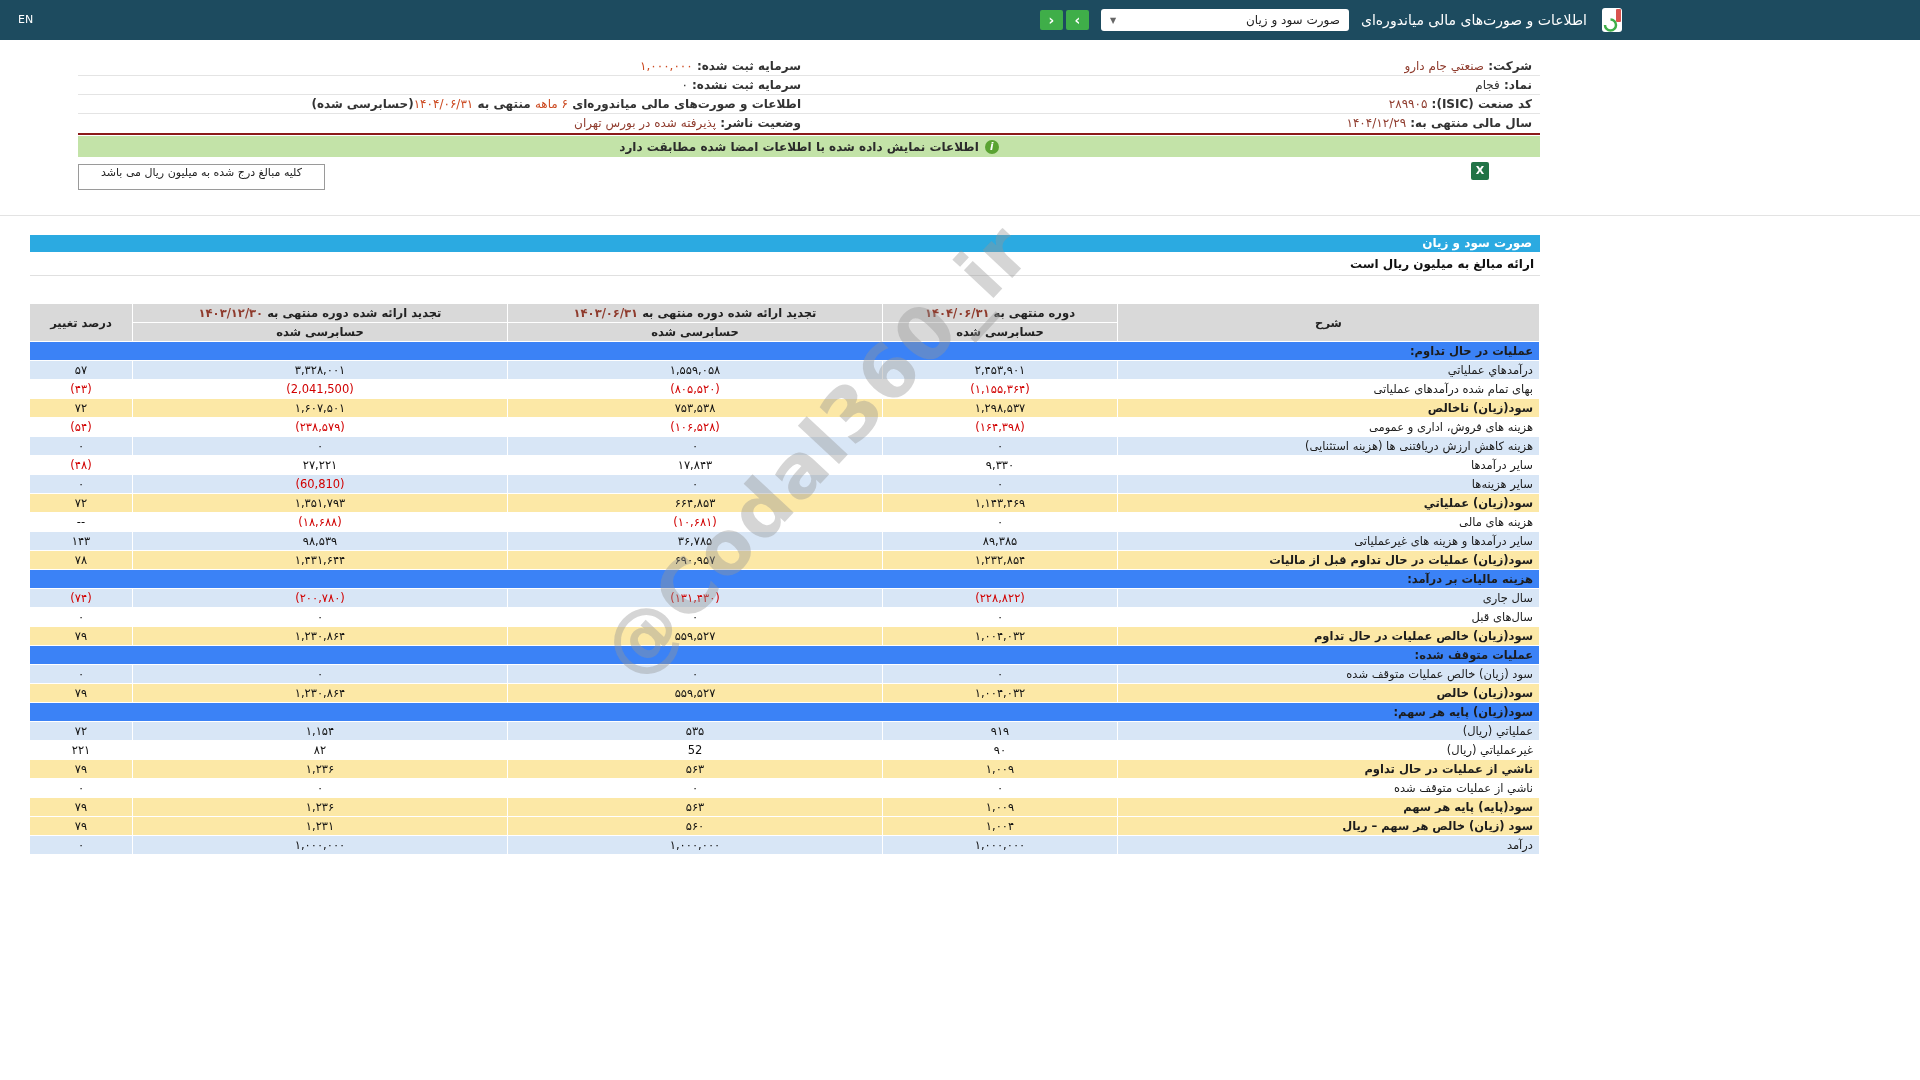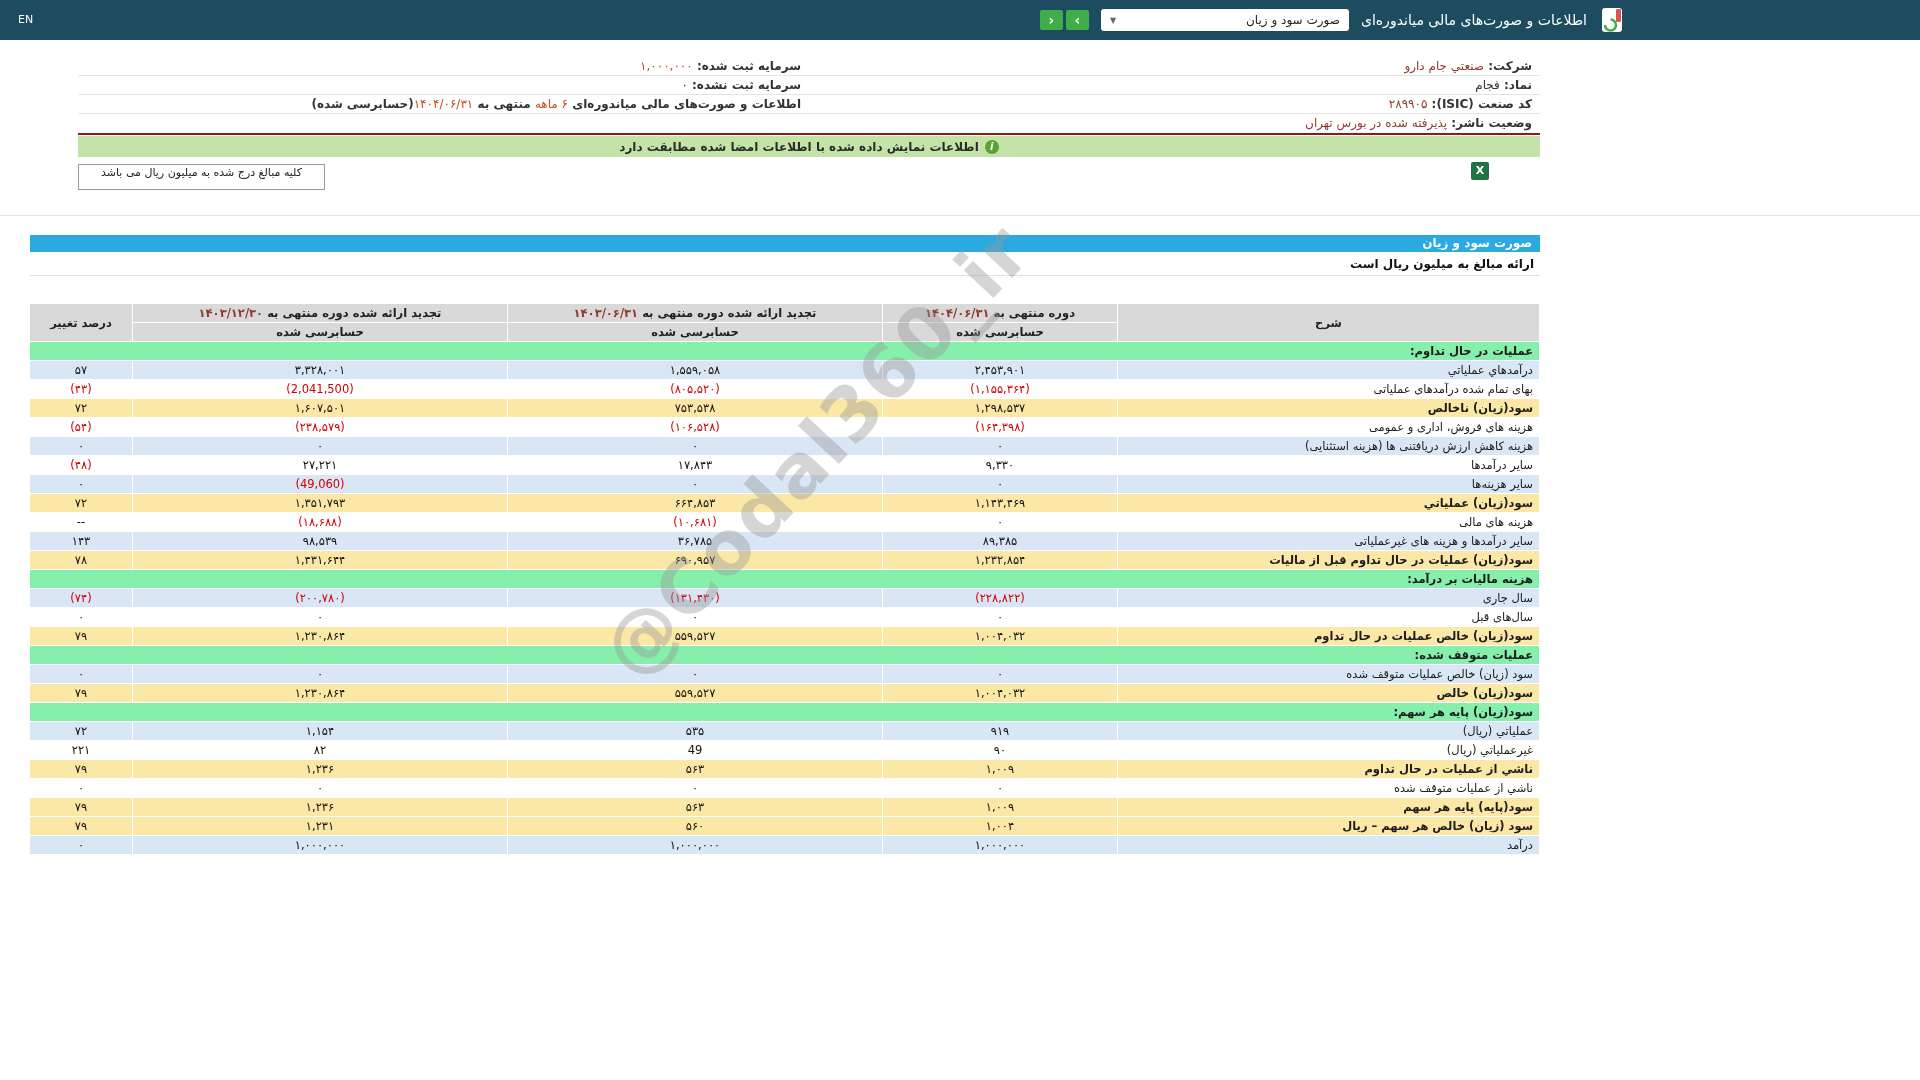--- a/index.html
+++ b/index.html
@@ -84,21 +84,21 @@
   th, td { border:1px solid #fff; height:19px; font-size:11.5px; padding:0 6px; overflow:hidden; white-space:nowrap; }
   thead th { background:#d9d9d9; font-weight:bold; text-align:center; color:#222; }
   .hdr-date { color:#8f3b2d; }
   td.cell-label { text-align:right; color:#1c1c1c; }
   td.cell-num { text-align:center; color:#111; direction:ltr; }
   td.neg { color:#d10000; }
   tr.row-blue  td { background:#d8e6f6;margin-left:16px; }
   tr.row-white td { background:#ffffff; }
   tr.row-yellow td { background:#fce8a6; }
   tr.row-yellow td.cell-label { font-weight:bold; }
-  tr.row-section td { background:#86efac; font-weight:bold; color:#1c1c1c; }
+  tr.row-section td { background:#3b82f6; font-weight:bold; color:#1c1c1c; }
 
   .watermark {
     position:absolute; left:585px; top:635px; transform:rotate(-47deg);
     transform-origin:0 0; font-size:74px; font-weight:bold; letter-spacing:2px;
     color:rgba(150,150,150,0.40); pointer-events:none; z-index:5; direction:ltr;
     white-space:nowrap;
   }
 </style>
 </head>
 <body>
@@ -130,20 +130,21 @@
     </div>
     <div class="ci-row">
       <div class="ci-cell"><span class="p-label">نماد: </span><span class="p-dark">فجام</span></div>
       <div class="ci-cell"><span class="p-label">سرمایه ثبت نشده: </span><span class="p-dark">۰</span></div>
     </div>
     <div class="ci-row">
       <div class="ci-cell"><span class="p-label">کد صنعت (ISIC): </span><span class="p-maroon">۲۸۹۹۰۵</span></div>
       <div class="ci-cell"><span class="p-label">اطلاعات و صورت‌های مالی میاندوره‌ای </span><span class="p-orange">۶ ماهه</span><span class="p-label"> منتهی به </span><span class="p-orange">۱۴۰۴/۰۶/۳۱</span><span class="p-label">(حسابرسی شده)</span></div>
     </div>
     <div class="ci-row">
+      <div class="ci-cell"><span class="p-label">سال مالی منتهی به: </span><span class="p-maroon">۱۴۰۴/۱۲/۲۹</span></div>
       <div class="ci-cell"><span class="p-label">وضعیت ناشر: </span><span class="p-maroon">پذیرفته شده در بورس تهران</span></div>
     </div>
   </div>
 
 <div class="alert-bar">
   <span class="info-dot">i</span>
   <span>اطلاعات نمایش داده شده با اطلاعات امضا شده مطابقت دارد</span>
 </div>
 
 <div class="excel-btn">X</div>
@@ -219,21 +220,21 @@
           <td class="cell-label">سایر درآمدها</td>
           <td class="cell-num">۹,۳۳۰</td>
           <td class="cell-num">۱۷,۸۴۳</td>
           <td class="cell-num">۲۷,۲۲۱</td>
           <td class="cell-num neg">(۴۸)</td>
         </tr>
         <tr class="row-blue">
           <td class="cell-label">سایر هزینه‌ها</td>
           <td class="cell-num">۰</td>
           <td class="cell-num">۰</td>
-          <td class="cell-num neg">(49,060)</td>
+          <td class="cell-num neg">(60,810)</td>
           <td class="cell-num">۰</td>
         </tr>
         <tr class="row-yellow">
           <td class="cell-label">سود(زیان) عملیاتي</td>
           <td class="cell-num">۱,۱۴۳,۴۶۹</td>
           <td class="cell-num">۶۶۴,۸۵۳</td>
           <td class="cell-num">۱,۳۵۱,۷۹۳</td>
           <td class="cell-num">۷۲</td>
         </tr>
         <tr class="row-white">
@@ -304,21 +305,21 @@
         <tr class="row-blue">
           <td class="cell-label">عملیاتي (ریال)</td>
           <td class="cell-num">۹۱۹</td>
           <td class="cell-num">۵۳۵</td>
           <td class="cell-num">۱,۱۵۴</td>
           <td class="cell-num">۷۲</td>
         </tr>
         <tr class="row-white">
           <td class="cell-label">غیرعملیاتي (ریال)</td>
           <td class="cell-num">۹۰</td>
-          <td class="cell-num">49</td>
+          <td class="cell-num">52</td>
           <td class="cell-num">۸۲</td>
           <td class="cell-num">۲۲۱</td>
         </tr>
         <tr class="row-yellow">
           <td class="cell-label">ناشي از عملیات در حال تداوم</td>
           <td class="cell-num">۱,۰۰۹</td>
           <td class="cell-num">۵۶۳</td>
           <td class="cell-num">۱,۲۳۶</td>
           <td class="cell-num">۷۹</td>
         </tr>

